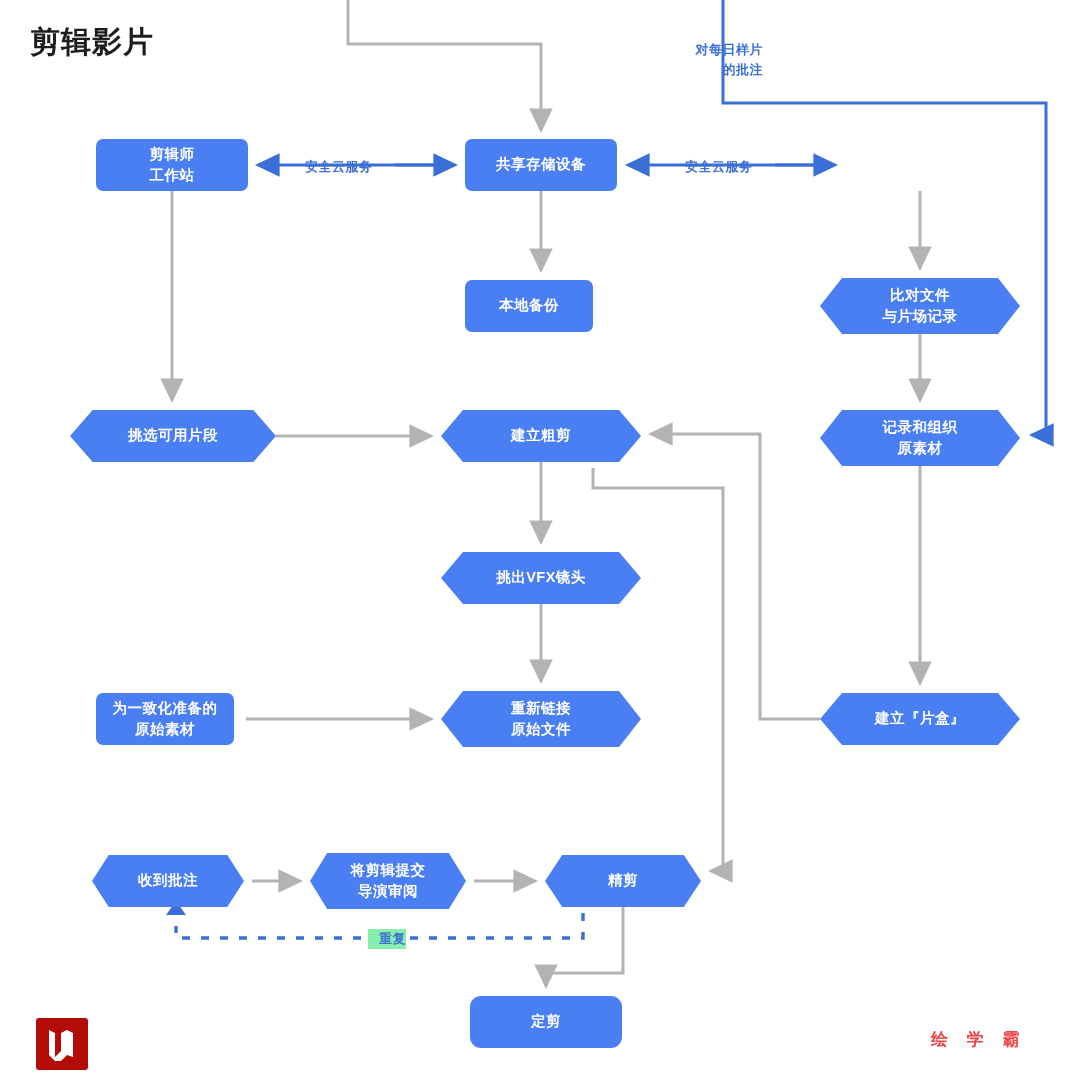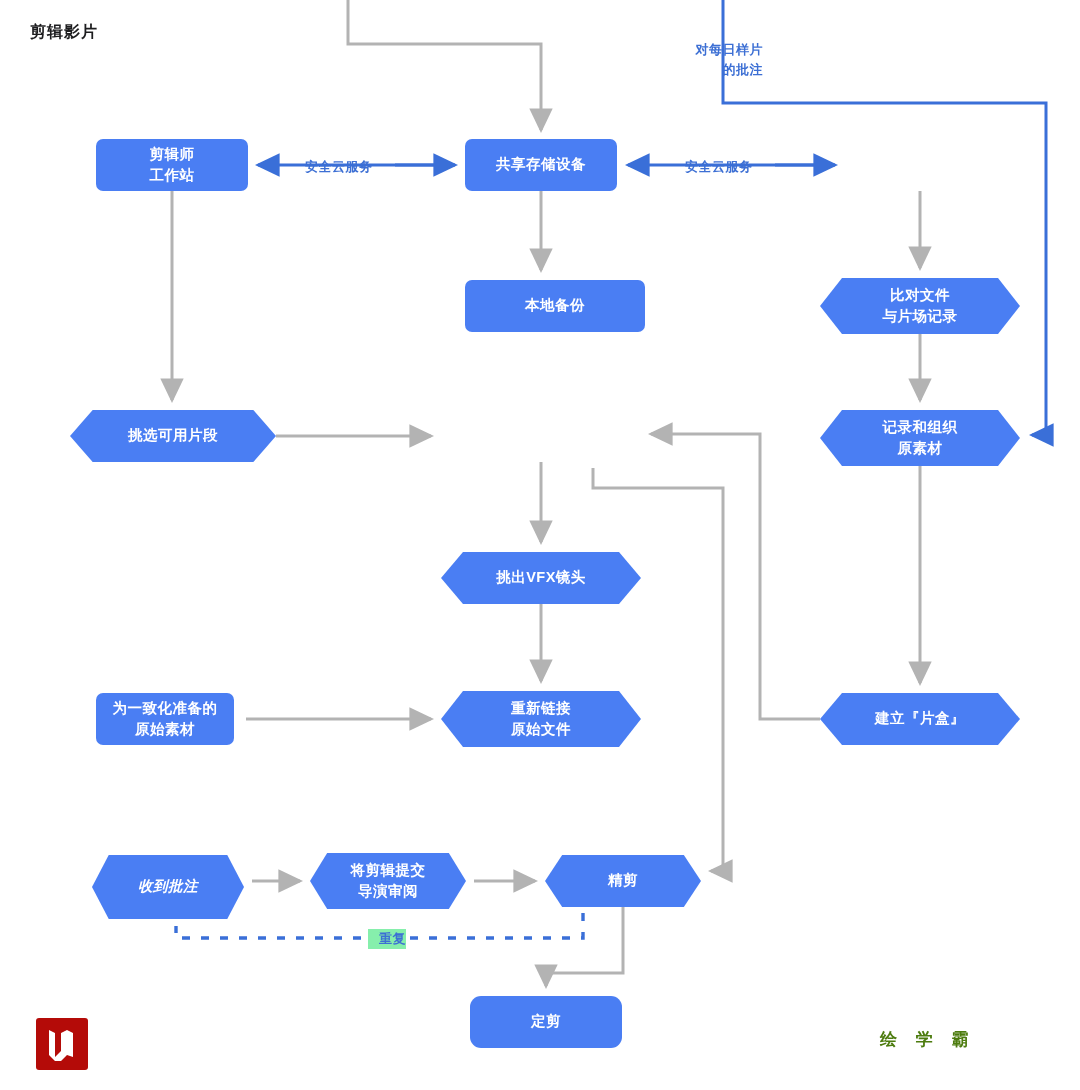--- a/index.html
+++ b/index.html
@@ -16,21 +16,21 @@
   }
   #edges{
     position:absolute;
     left:0;top:0;
     width:1080px;height:1090px;
     pointer-events:none;
   }
   .title{
     position:absolute;
     left:30px;top:22px;
-    font-size:16px;
+    font-size:30px;
     font-weight:bold;
     color:#1d1d1f;
     letter-spacing:1px;
     white-space:nowrap;
   }
   .node{
     position:absolute;
     display:flex;
     align-items:center;
     justify-content:center;
@@ -71,24 +71,24 @@
   .logo{
     position:absolute;
     left:36px; top:1018px;
     width:52px; height:52px;
     background:#b40b08;
     border-radius:3px;
   }
   .logo svg{ display:block; }
   .watermark{
     position:absolute;
-    left:880px; top:1028px;
+    left:931px; top:1028px;
     font-size:17px;
     font-weight:bold;
-    color:#4d7c0f;
+    color:#ef4444;
     letter-spacing:7px;
     white-space:nowrap;
   }
 </style>
 </head>
 <body>
 
 <div id="canvas">
 
   <div class="title">剪辑影片</div>
@@ -158,35 +158,39 @@
   <div class="node rect" style="left:96px;top:139px;width:152px;height:52px;">
     <span class="lbl">剪辑师
 工作站</span>
   </div>
 
   <div class="node rect" style="left:465px;top:139px;width:152px;height:52px;">
     <span class="lbl">共享存储设备</span>
   </div>
 
 
-  <div class="node rect" style="left:465px;top:280px;width:180px;height:52px;">
+  <div class="node rect" style="left:465px;top:280px;width:128px;height:52px;">
     <span class="lbl">本地备份</span>
   </div>
 
   <div class="node hex" style="left:820px;top:278px;width:200px;height:56px;">
     <span class="hexbg"></span>
     <span class="lbl">比对文件
 与片场记录</span>
   </div>
 
   <div class="node hex" style="left:70px;top:410px;width:206px;height:52px;">
     <span class="hexbg"></span>
     <span class="lbl">挑选可用片段</span>
   </div>
 
+  <div class="node hex" style="left:441px;top:410px;width:200px;height:52px;">
+    <span class="hexbg"></span>
+    <span class="lbl">建立粗剪</span>
+  </div>
 
   <div class="node hex" style="left:820px;top:410px;width:200px;height:56px;">
     <span class="hexbg"></span>
     <span class="lbl">记录和组织
 原素材</span>
   </div>
 
   <div class="node hex" style="left:441px;top:552px;width:200px;height:52px;">
     <span class="hexbg"></span>
     <span class="lbl">挑出VFX镜头</span>
@@ -201,21 +205,21 @@
     <span class="hexbg"></span>
     <span class="lbl">重新链接
 原始文件</span>
   </div>
 
   <div class="node hex" style="left:820px;top:693px;width:200px;height:52px;">
     <span class="hexbg"></span>
     <span class="lbl">建立『片盒』</span>
   </div>
 
-  <div class="node hex" style="left:92px;top:855px;width:152px;height:64px;font-style:italic;">
+  <div class="node hex" style="left:92px;top:855px;width:152px;height:52px;">
     <span class="hexbg"></span>
     <span class="lbl">收到批注</span>
   </div>
 
   <div class="node hex" style="left:310px;top:853px;width:156px;height:56px;">
     <span class="hexbg"></span>
     <span class="lbl">将剪辑提交
 导演审阅</span>
   </div>
 

